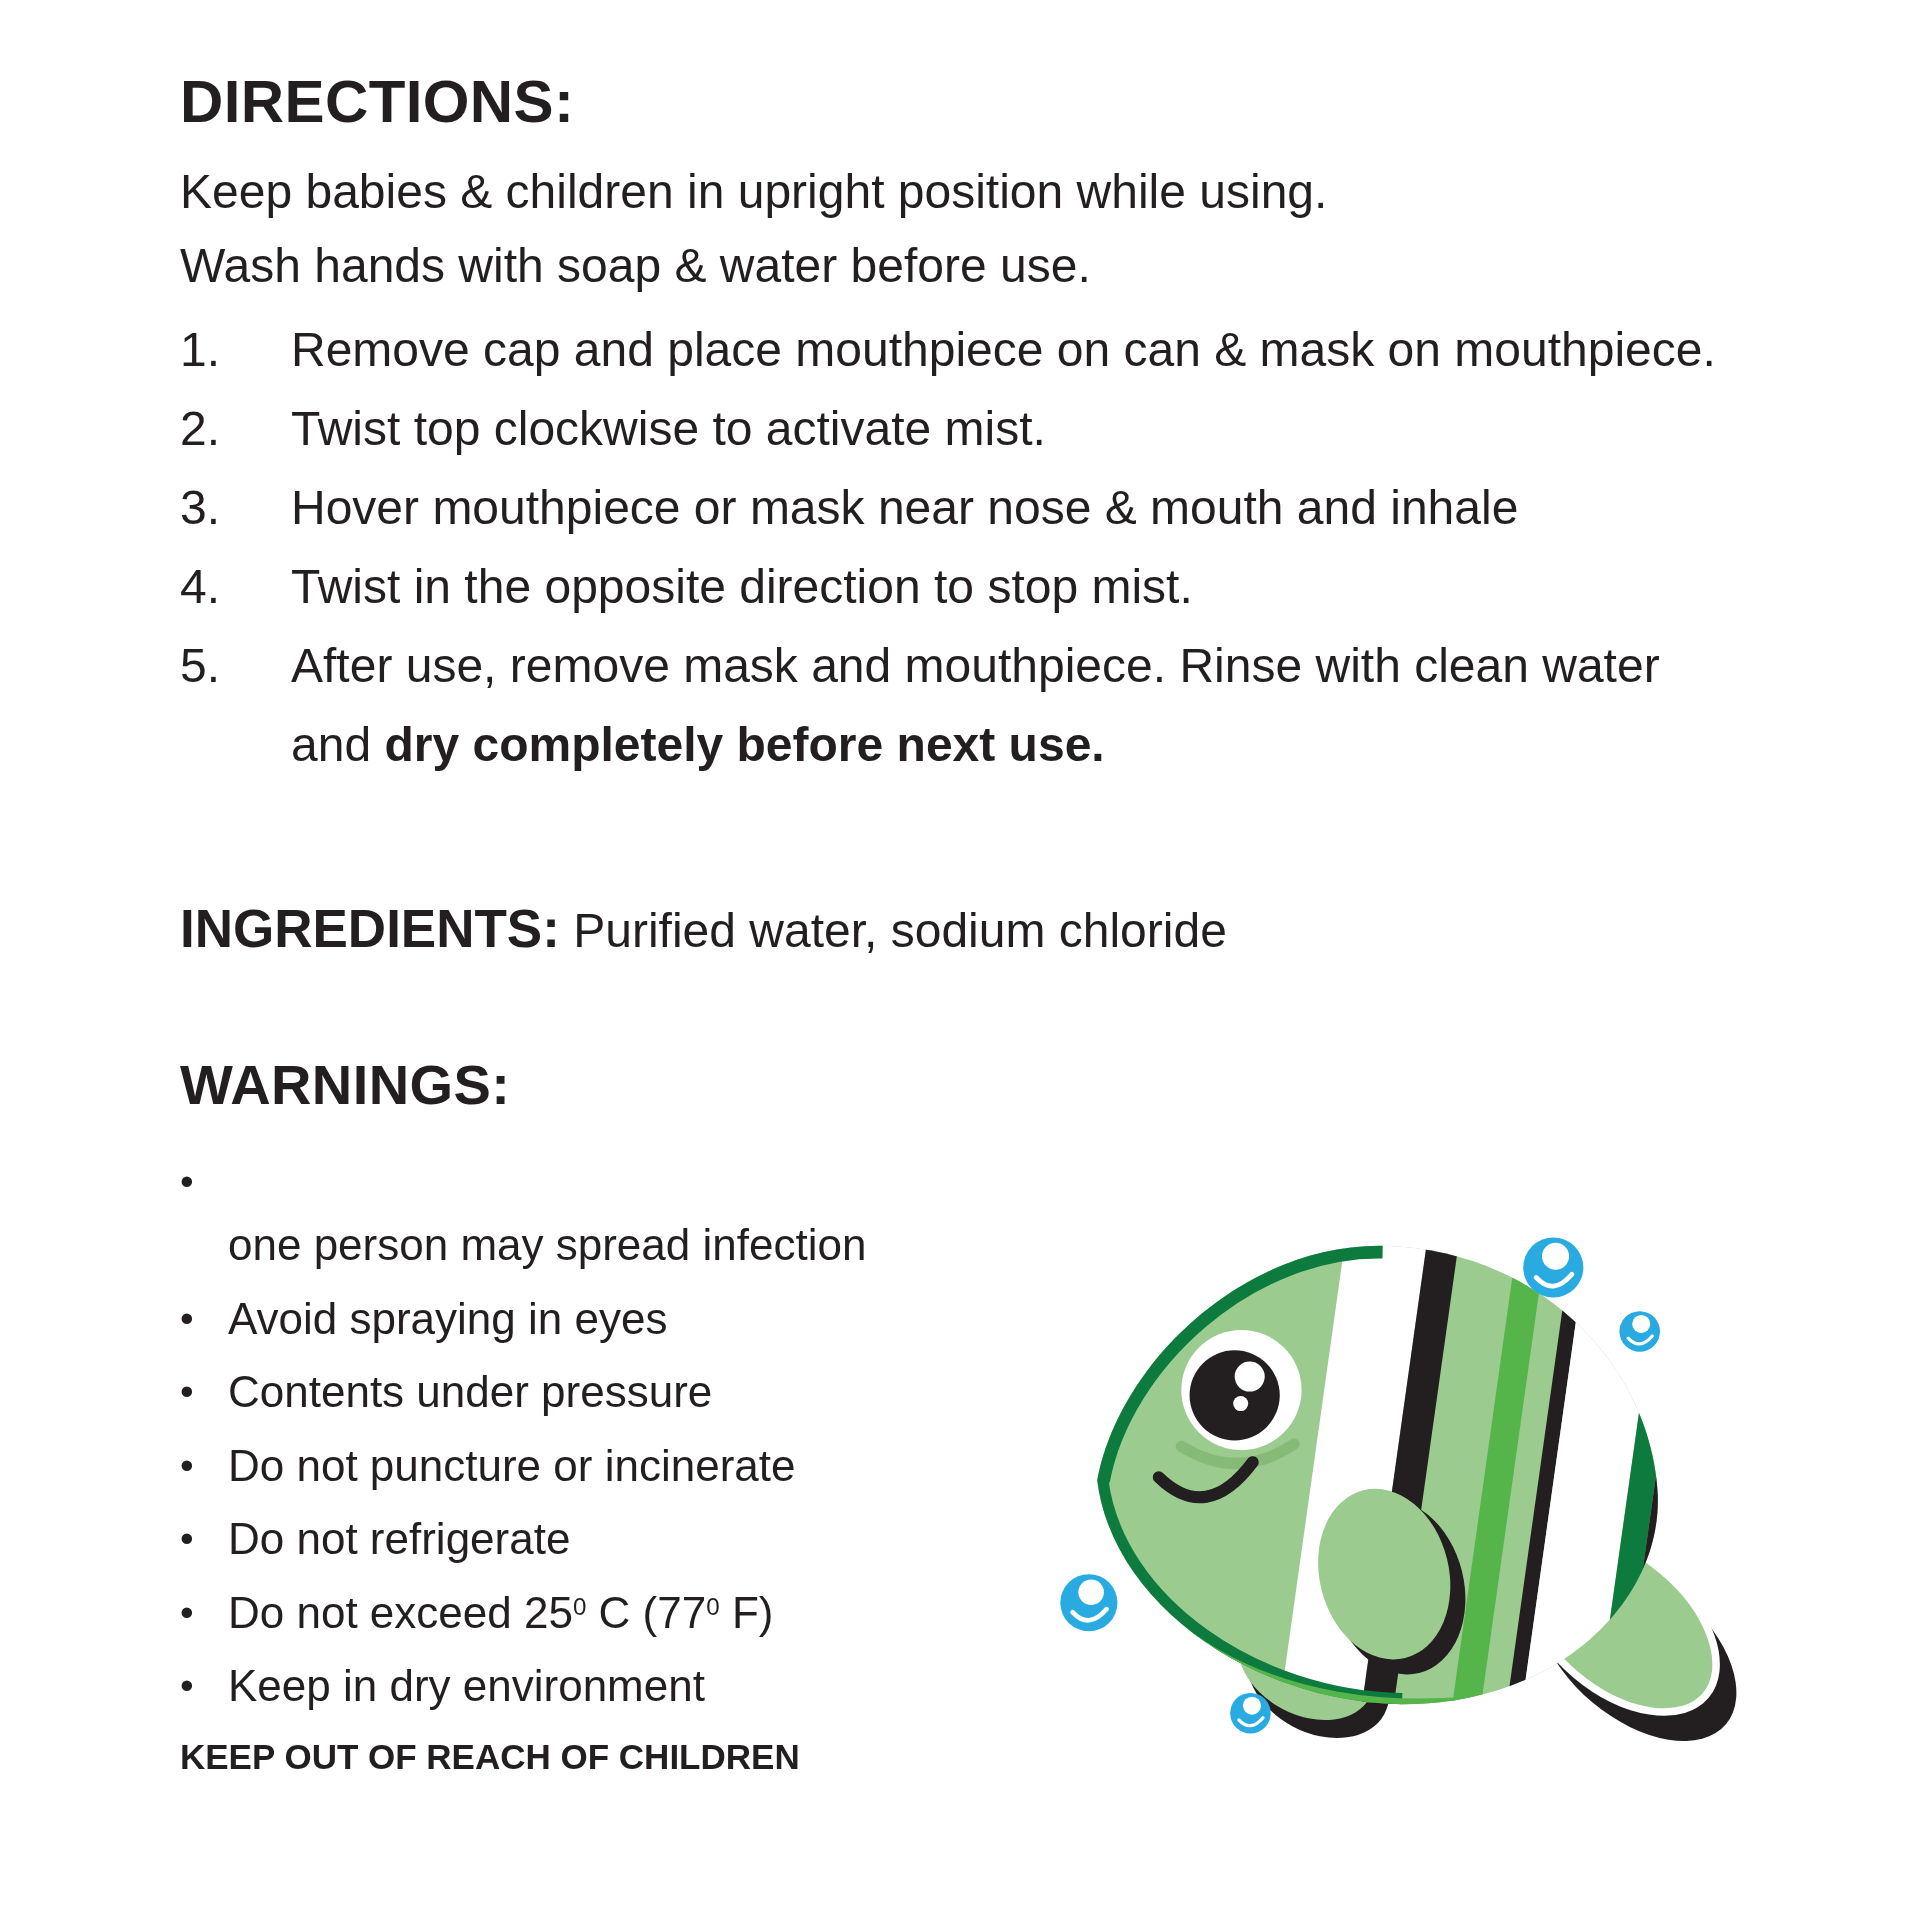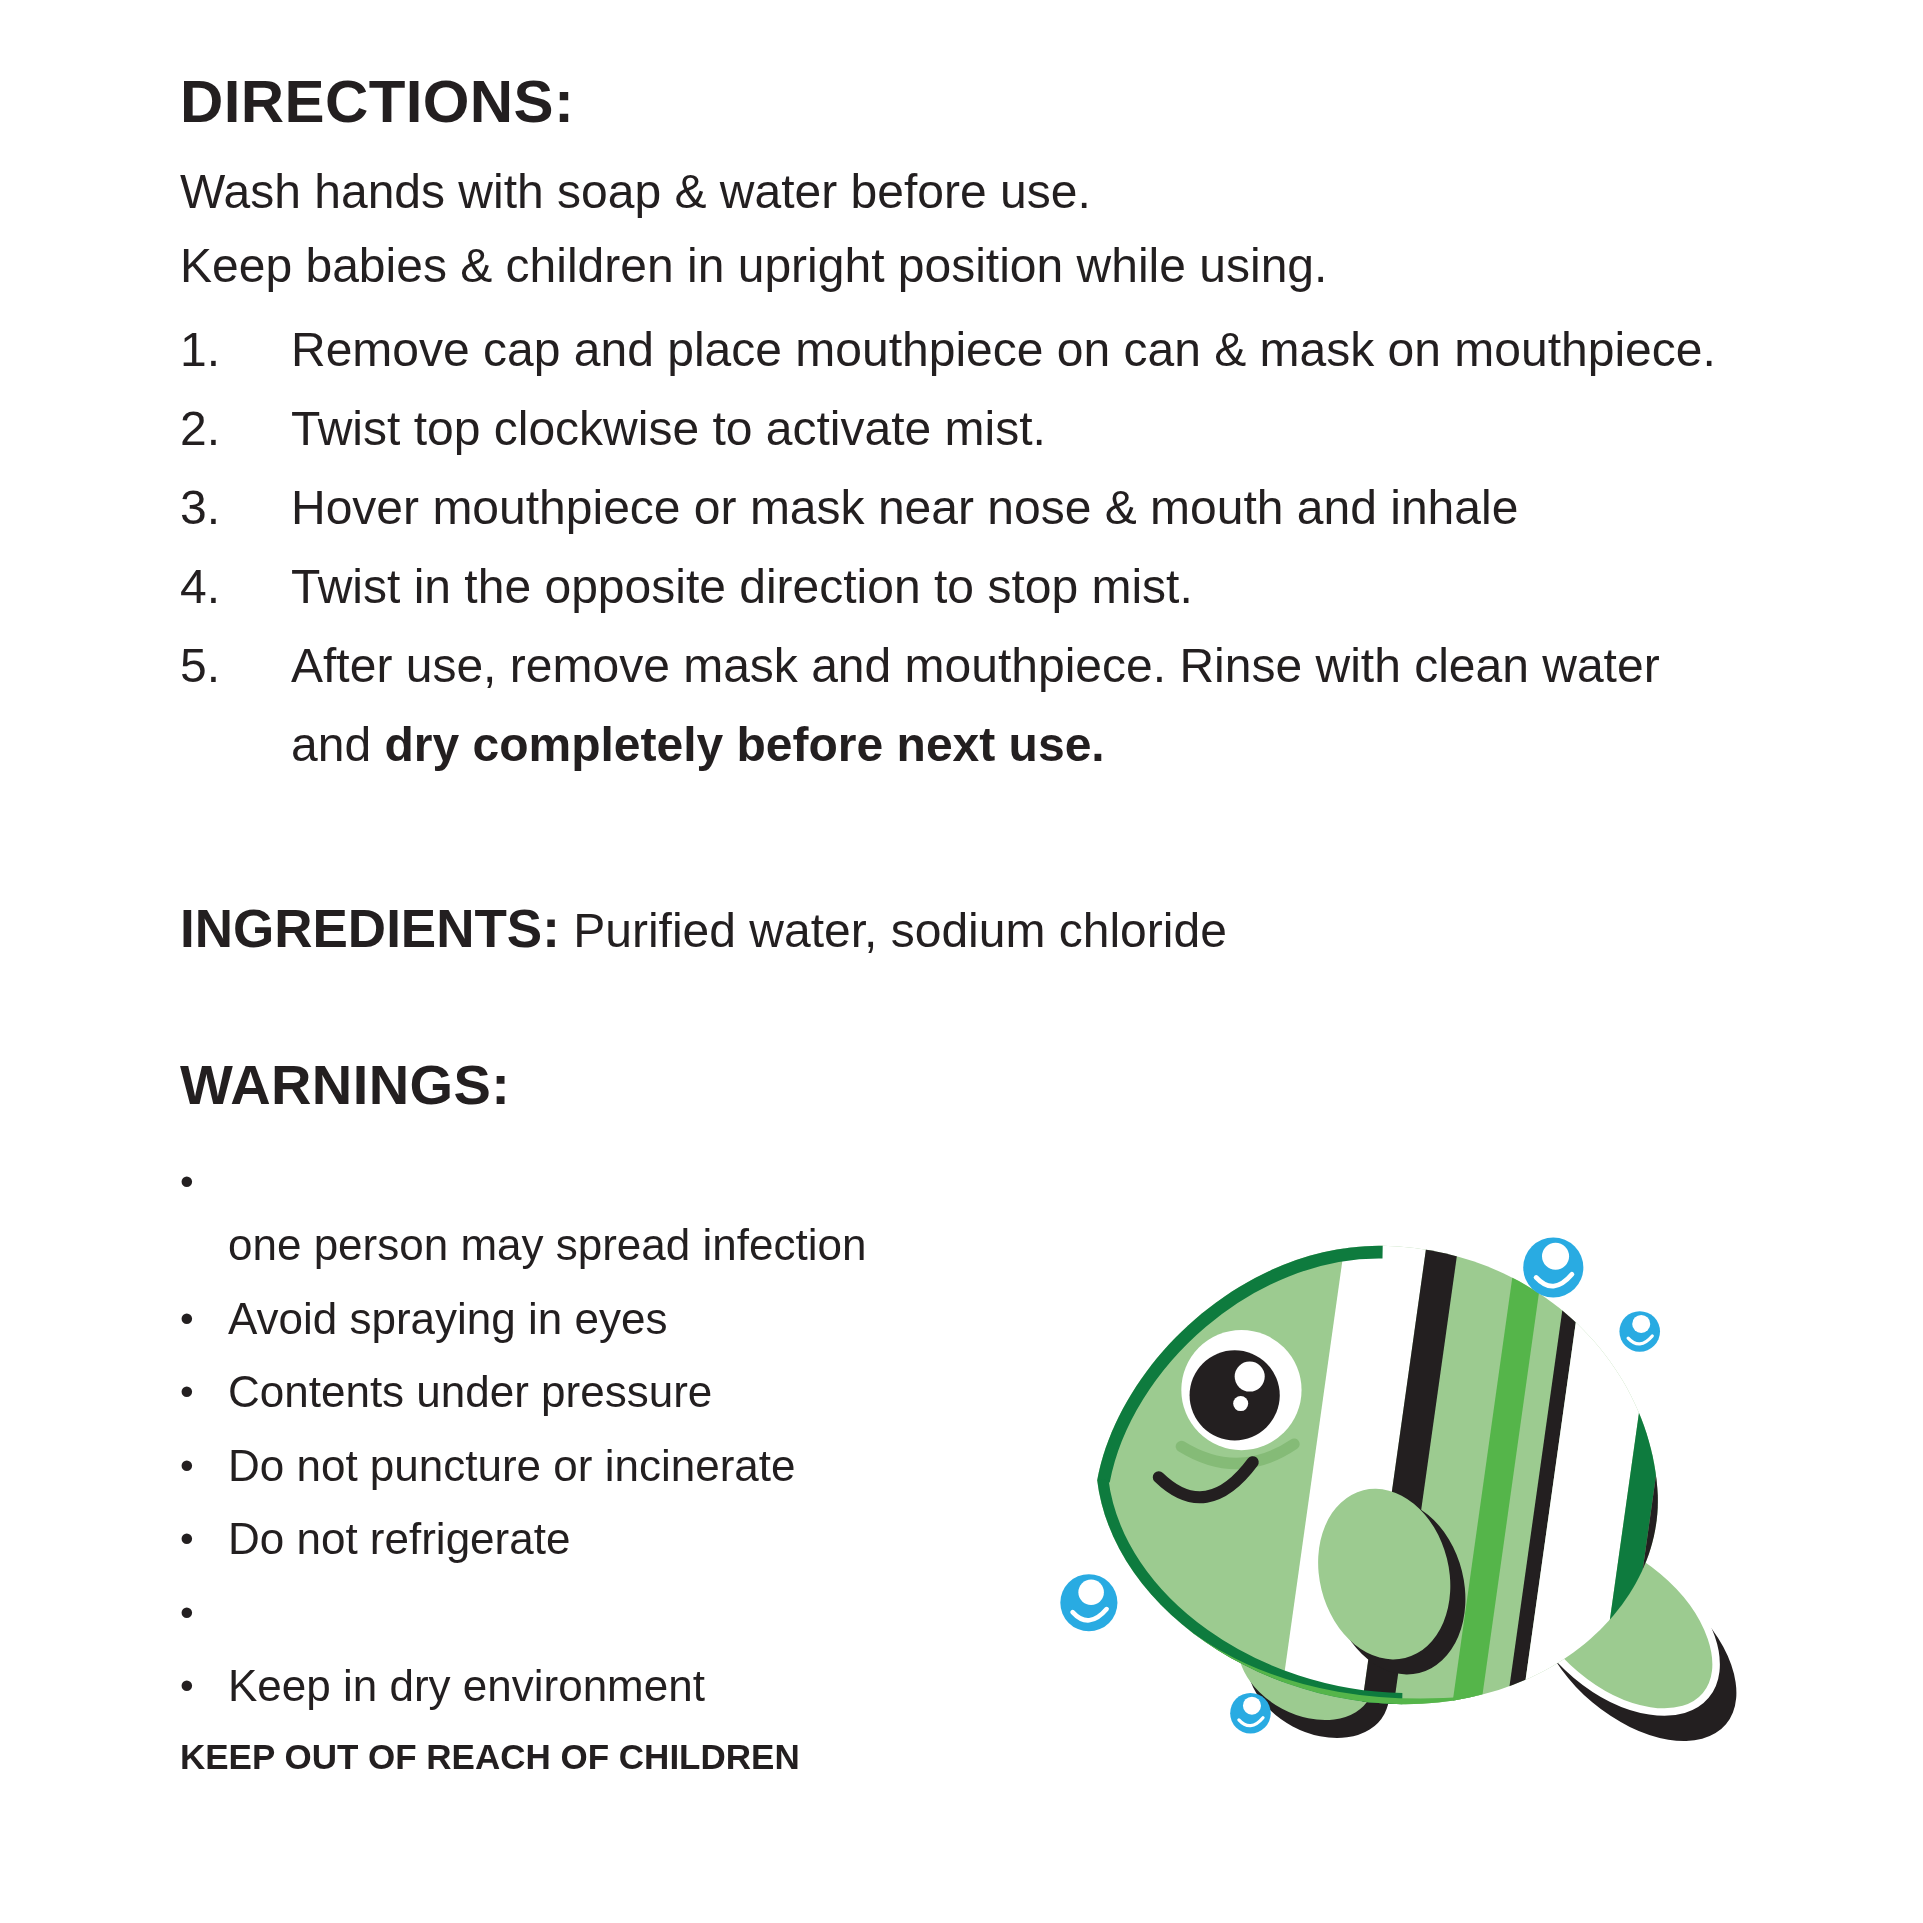--- a/index.html
+++ b/index.html
@@ -67,22 +67,22 @@
   }
   .fish-wrap svg{display:block;width:100%;height:100%;}
 </style>
 </head>
 <body>
 
 <div class="label">
 
   <h1 class="h-directions">DIRECTIONS:</h1>
 
+  <p class="intro-line">Keep babies &amp; children in upright position while using.</p>
   <p class="intro-line">Wash hands with soap &amp; water before use.</p>
-  <p class="intro-line">Keep babies &amp; children in upright position while using.</p>
 
   <ol class="steps">
     <li>
       <span class="step-num">1.</span>
       <span class="step-text"><span>Remove cap and place mouthpiece on can &amp; mask on mouthpiece.</span></span>
     </li>
     <li>
       <span class="step-num">2.</span>
       <span class="step-text"><span>Twist top clockwise to activate mist.</span></span>
     </li>
@@ -123,20 +123,21 @@
     <li>
       <span class="bullet">•</span>
       <span class="warn-text"><span>Do not puncture or incinerate</span></span>
     </li>
     <li>
       <span class="bullet">•</span>
       <span class="warn-text"><span>Do not refrigerate</span></span>
     </li>
     <li>
       <span class="bullet">•</span>
+      <span class="warn-text"><span><span>Do not exceed 25</span><sup>0</sup><span> C (77</span><sup>0</sup><span> F)</span></span></span>
     </li>
     <li>
       <span class="bullet">•</span>
       <span class="warn-text"><span>Keep in dry environment</span></span>
     </li>
   </ul>
 
   <p class="keep-out">KEEP OUT OF REACH OF CHILDREN</p>
 </div>
 

